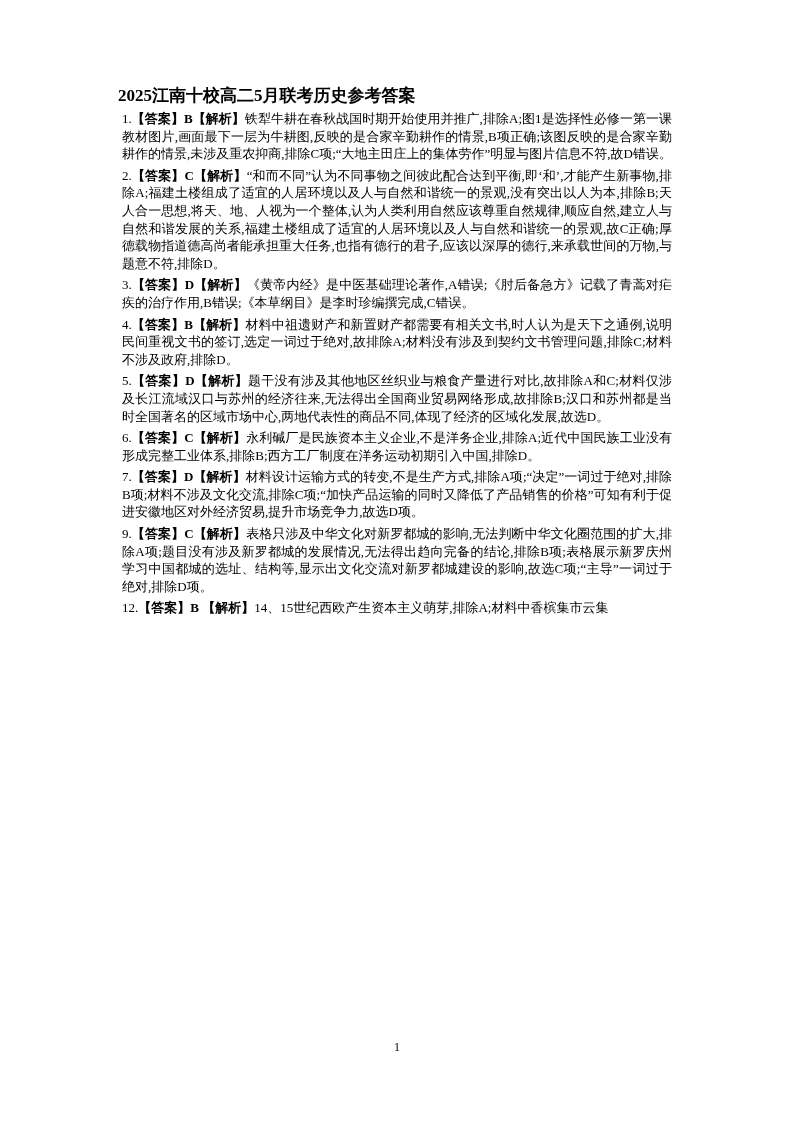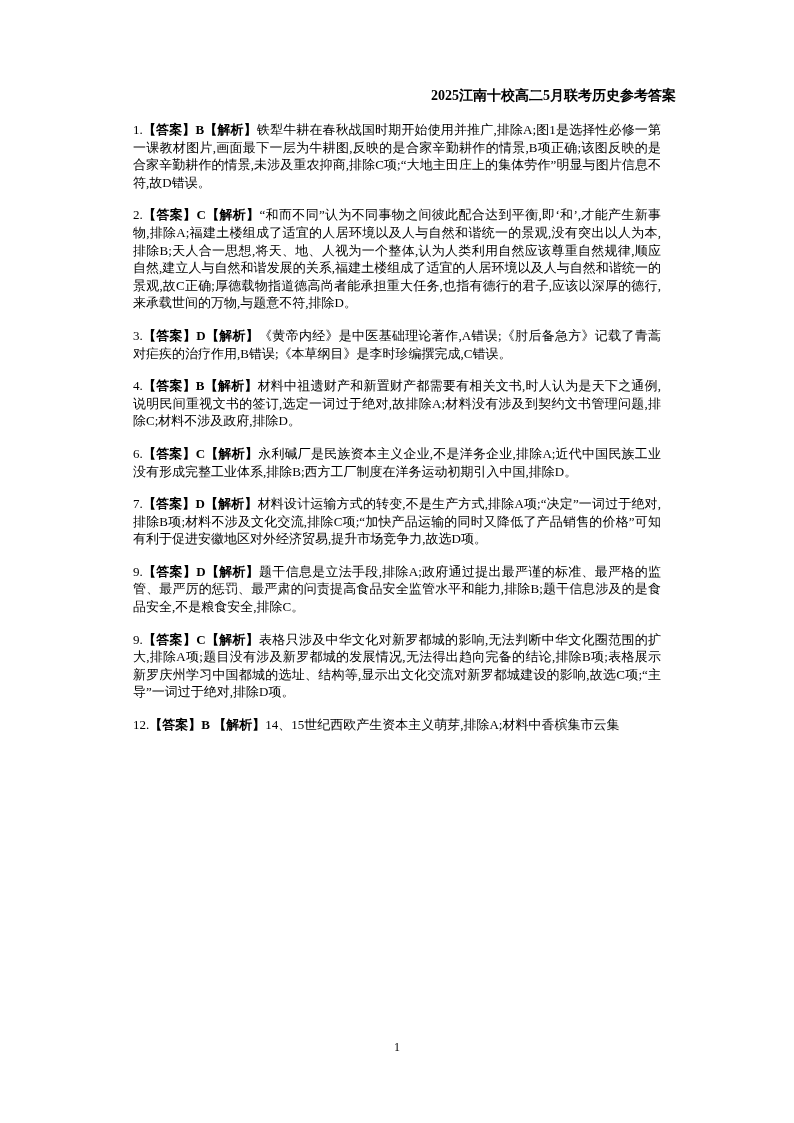--- a/index.html
+++ b/index.html
@@ -15,35 +15,35 @@
     background: #ffffff;
     box-sizing: border-box;
     padding: 86px 118px 0 118px;
     font-family: "Liberation Serif", "DejaVu Serif", serif;
     font-size: 13px;
     line-height: 17.6px;
     color: #000000;
     overflow: hidden;
   }
   .doc-title {
-    font-size: 14px;
+    font-size: 17px;
     font-weight: bold;
-    text-align: right;
+    text-align: left;
     margin: 0 0 3px 0;
     line-height: 20px;
   }
   .section-header {
     font-weight: bold;
     font-size: 13.5px;
     margin: 0 0 2px 0;
     text-align: justify;
     line-height: 19px;
   }
   .item {
-    margin: 15px;
+    margin: 4px;
     text-align: justify;
     text-justify: inter-ideograph;
   }
   .item .head {
     font-weight: bold;
   }
   .page-number {
     position: absolute;
     bottom: 66px;
     left: 0;
@@ -62,27 +62,27 @@
 
   <div>
   <p class="item"><span>1.</span><span class="head">【答案】B【解析】</span><span>铁犁牛耕在春秋战国时期开始使用并推广,排除A;图1是选择性必修一第一课教材图片,画面最下一层为牛耕图,反映的是合家辛勤耕作的情景,B项正确;该图反映的是合家辛勤耕作的情景,未涉及重农抑商,排除C项;“大地主田庄上的集体劳作”明显与图片信息不符,故D错误。</span></p>
 
   <p class="item"><span>2.</span><span class="head">【答案】C【解析】</span><span>“和而不同”认为不同事物之间彼此配合达到平衡,即‘和’,才能产生新事物,排除A;福建土楼组成了适宜的人居环境以及人与自然和谐统一的景观,没有突出以人为本,排除B;天人合一思想,将天、地、人视为一个整体,认为人类利用自然应该尊重自然规律,顺应自然,建立人与自然和谐发展的关系,福建土楼组成了适宜的人居环境以及人与自然和谐统一的景观,故C正确;厚德载物指道德高尚者能承担重大任务,也指有德行的君子,应该以深厚的德行,来承载世间的万物,与题意不符,排除D。</span></p>
 
   <p class="item"><span>3.</span><span class="head">【答案】D【解析】</span><span>《黄帝内经》是中医基础理论著作,A错误;《肘后备急方》记载了青蒿对疟疾的治疗作用,B错误;《本草纲目》是李时珍编撰完成,C错误。</span></p>
 
   <p class="item"><span>4.</span><span class="head">【答案】B【解析】</span><span>材料中祖遗财产和新置财产都需要有相关文书,时人认为是天下之通例,说明民间重视文书的签订,选定一词过于绝对,故排除A;材料没有涉及到契约文书管理问题,排除C;材料不涉及政府,排除D。</span></p>
 
+  <p class="item"><span>5.</span><span class="head">【答案】D【解析】</span><span>题干没有涉及其他地区丝织业与粮食产量进行对比,故排除A和C;材料仅涉及长江流域汉口与苏州的经济往来,无法得出全国商业贸易网络形成,故排除B;汉口和苏州都是当时全国著名的区域市场中心,两地代表性的商品不同,体现了经济的区域化发展,故选D。</span></p>
 
   <p class="item"><span>6.</span><span class="head">【答案】C【解析】</span><span>永利碱厂是民族资本主义企业,不是洋务企业,排除A;近代中国民族工业没有形成完整工业体系,排除B;西方工厂制度在洋务运动初期引入中国,排除D。</span></p>
 
   <p class="item"><span>7.</span><span class="head">【答案】D【解析】</span><span>材料设计运输方式的转变,不是生产方式,排除A项;“决定”一词过于绝对,排除B项;材料不涉及文化交流,排除C项;“加快产品运输的同时又降低了产品销售的价格”可知有利于促进安徽地区对外经济贸易,提升市场竞争力,故选D项。</span></p>
 
 
-  <p class="item"><span>9.</span><span class="head">【答案】D【解析】</span><span>题干信息是立法手段,排除A;政府通过提出最严谨的标准、最严格的监管、最严厉的惩罚、最严肃的问责提高食品安全监管水平和能力,排除B;题干信息涉及的是食品安全,不是粮食安全,排除C。</span></p>
 
 
   <p class="item"><span>9.</span><span class="head">【答案】C【解析】</span><span>表格只涉及中华文化对新罗都城的影响,无法判断中华文化圈范围的扩大,排除A项;题目没有涉及新罗都城的发展情况,无法得出趋向完备的结论,排除B项;表格展示新罗庆州学习中国都城的选址、结构等,显示出文化交流对新罗都城建设的影响,故选C项;“主导”一词过于绝对,排除D项。</span></p>
 
   <p class="item"><span>12.</span><span class="head">【答案】B 【解析】</span><span>14、15世纪西欧产生资本主义萌芽,排除A;材料中香槟集市云集</span></p>
 </div>
 
   <div class="page-number">1</div>
 </div>
 

